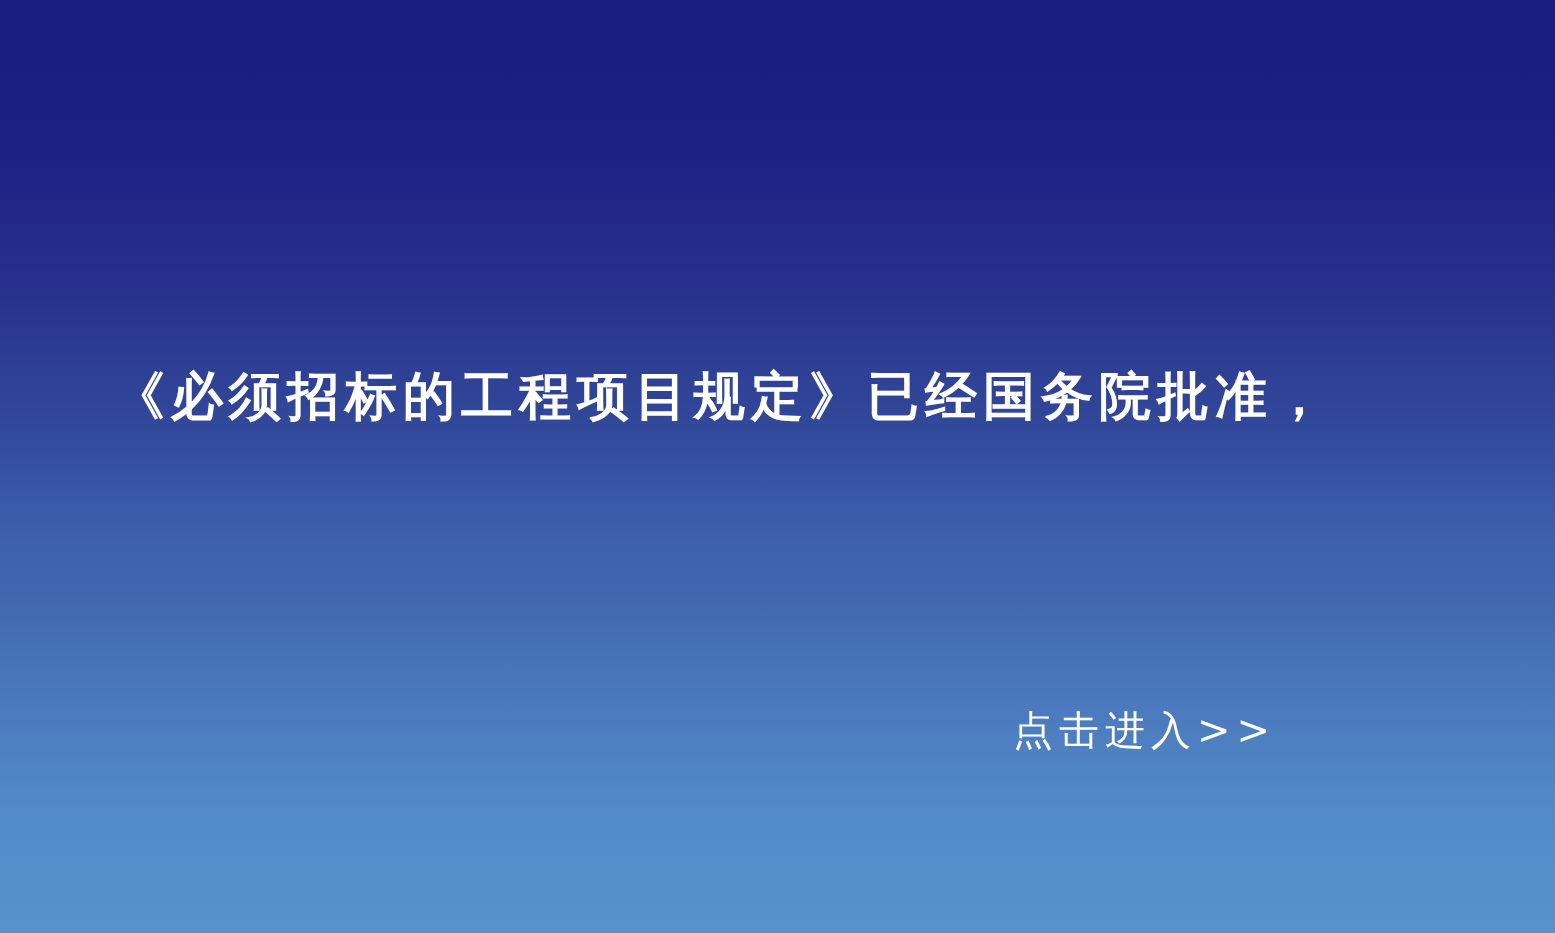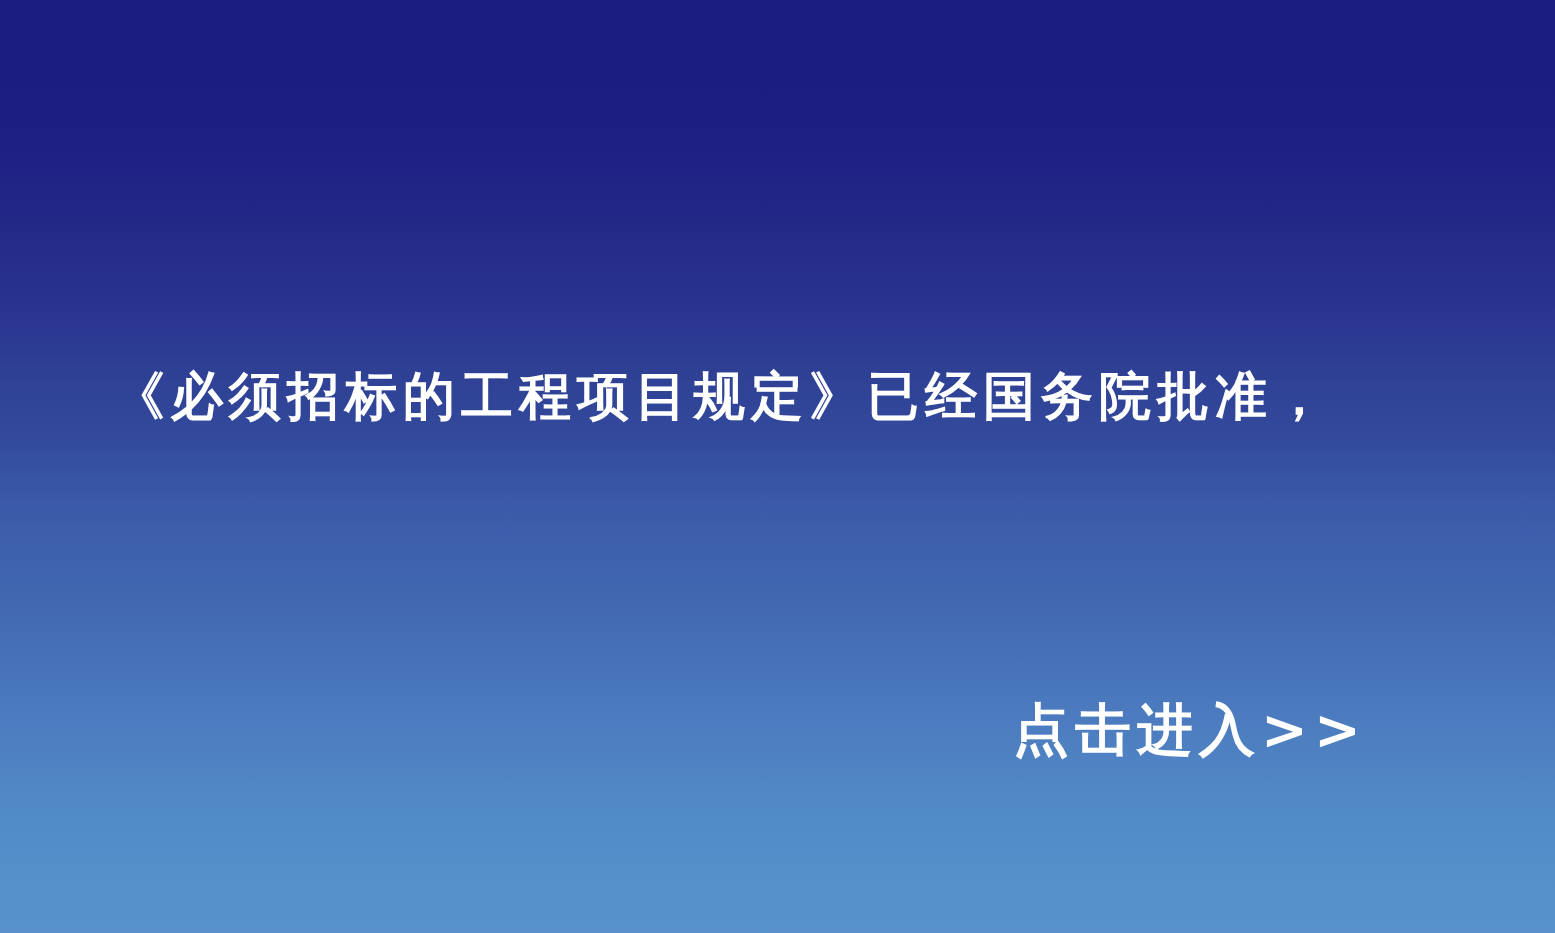--- a/index.html
+++ b/index.html
@@ -65,22 +65,22 @@
   }
 
   .copy-line-1 { padding-left: 113px; }
   .copy-line-2 { padding-left: 97px; }
 
   .cta {
     position: absolute;
     left: 1013px;
     top: 694px;
     color: #ffffff;
-    font-weight: bold;
-    font-size: 56px;
+    font-weight: normal;
+    font-size: 40px;
     line-height: 72px;
     letter-spacing: 6px;
     white-space: nowrap;
     cursor: pointer;
     user-select: none;
   }
 </style>
 </head>
 <body>
 

